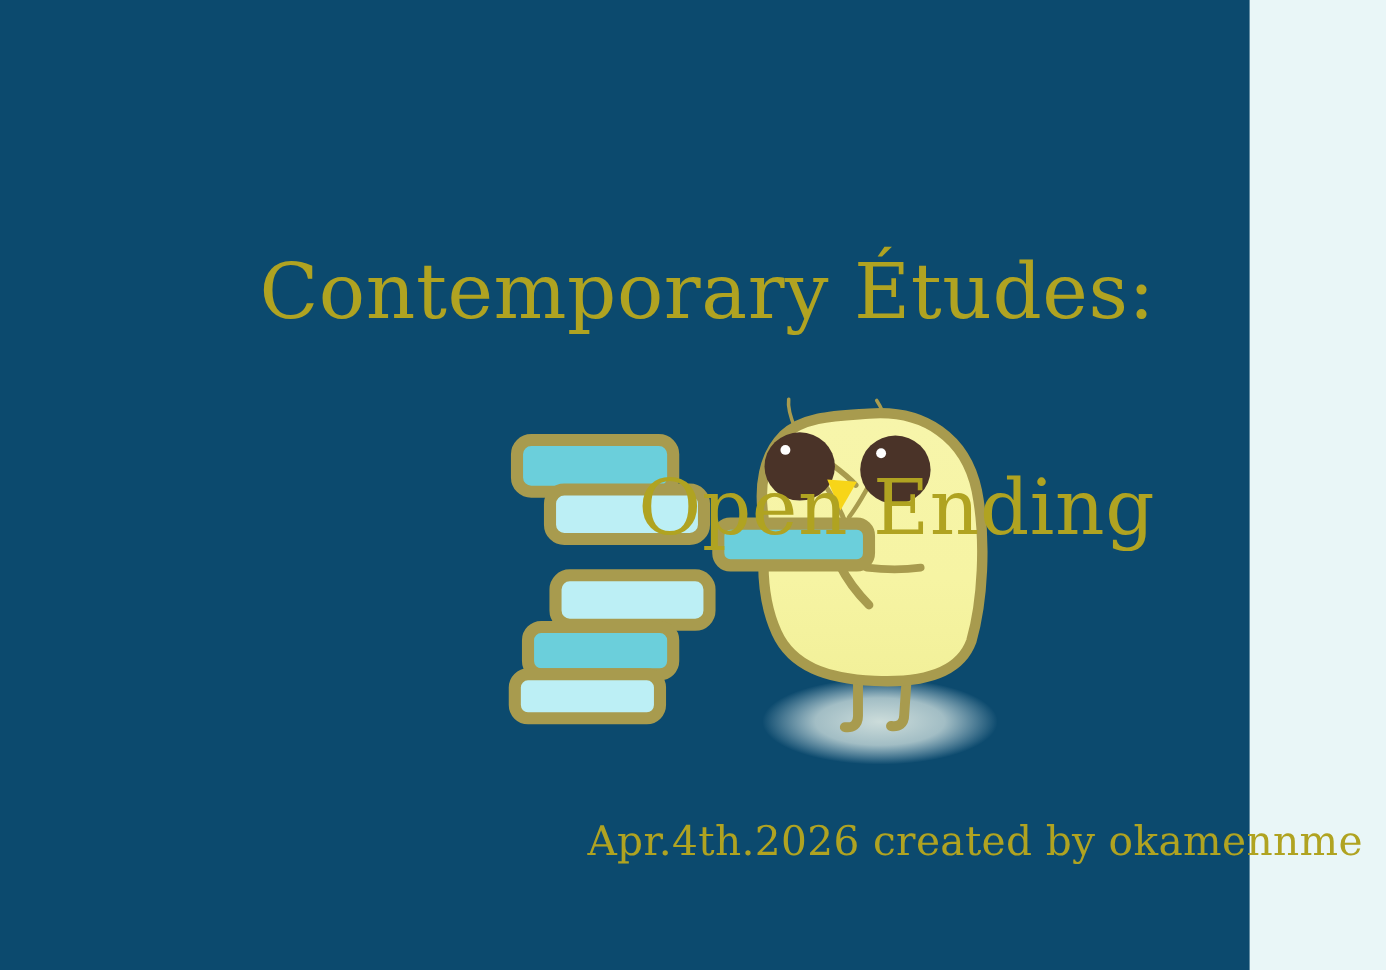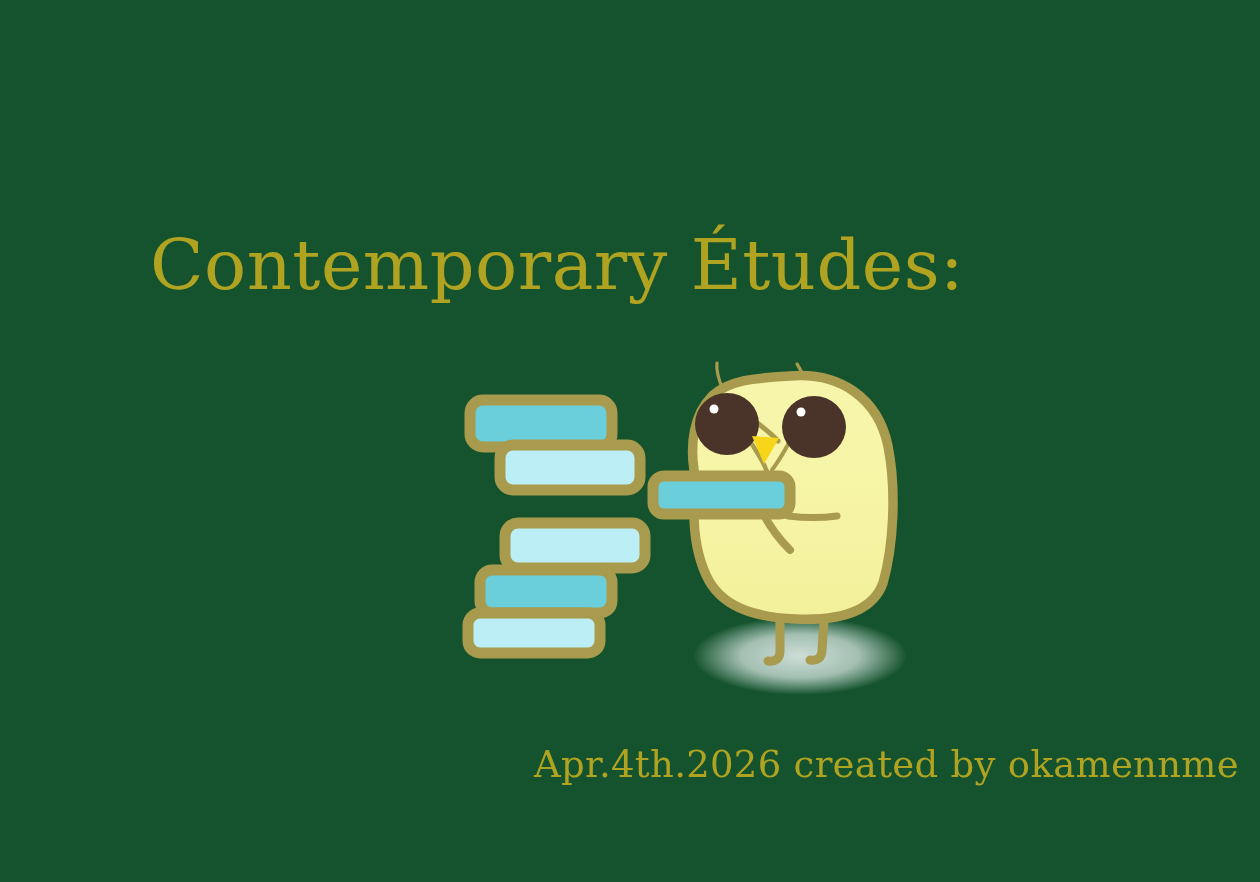--- a/index.html
+++ b/index.html
@@ -9,23 +9,24 @@
   }
   body {
     width: 1260px;
     height: 882px;
     background: #e9f6f7;
     font-family: "DejaVu Sans", sans-serif;
     overflow: hidden;
   }
   #slide {
     position: relative;
-    width: 1260px;
+    width: 1136px;
     height: 882px;
-    background: #14532d;
+    background: #0c4a6e;
+    text-align: right;
   }
   .title-block {
     position: absolute;
     left: 150px;
     top: 118px;
     width: 900px;
     color: #b0a321;
     font-family: "DejaVu Serif", serif;
     font-size: 70px;
     line-height: 98px;
@@ -138,17 +139,18 @@
 
       <path d="M763 513 C 770 527, 780 540, 790 550" fill="none" stroke="#a89b4e" stroke-width="8" stroke-linecap="round"></path>
       <path d="M788 516 C 805 518, 822 518, 837 516" fill="none" stroke="#a89b4e" stroke-width="7" stroke-linecap="round"></path>
 
       <rect x="653" y="476" width="137" height="38" rx="11" ry="11" fill="#6bcfdb" stroke="#a89b4e" stroke-width="11" stroke-linejoin="round"></rect>
     </g>
   </svg>
 
   <div class="title-block">
     <span class="title-line title-line-1">Contemporary Études:</span>
+    <span class="title-line title-line-2">Open Ending</span>
   </div>
 
   <div class="credit">Apr.4th.2026 created by okamennme</div>
 
 </div>
 
 </body></html>

